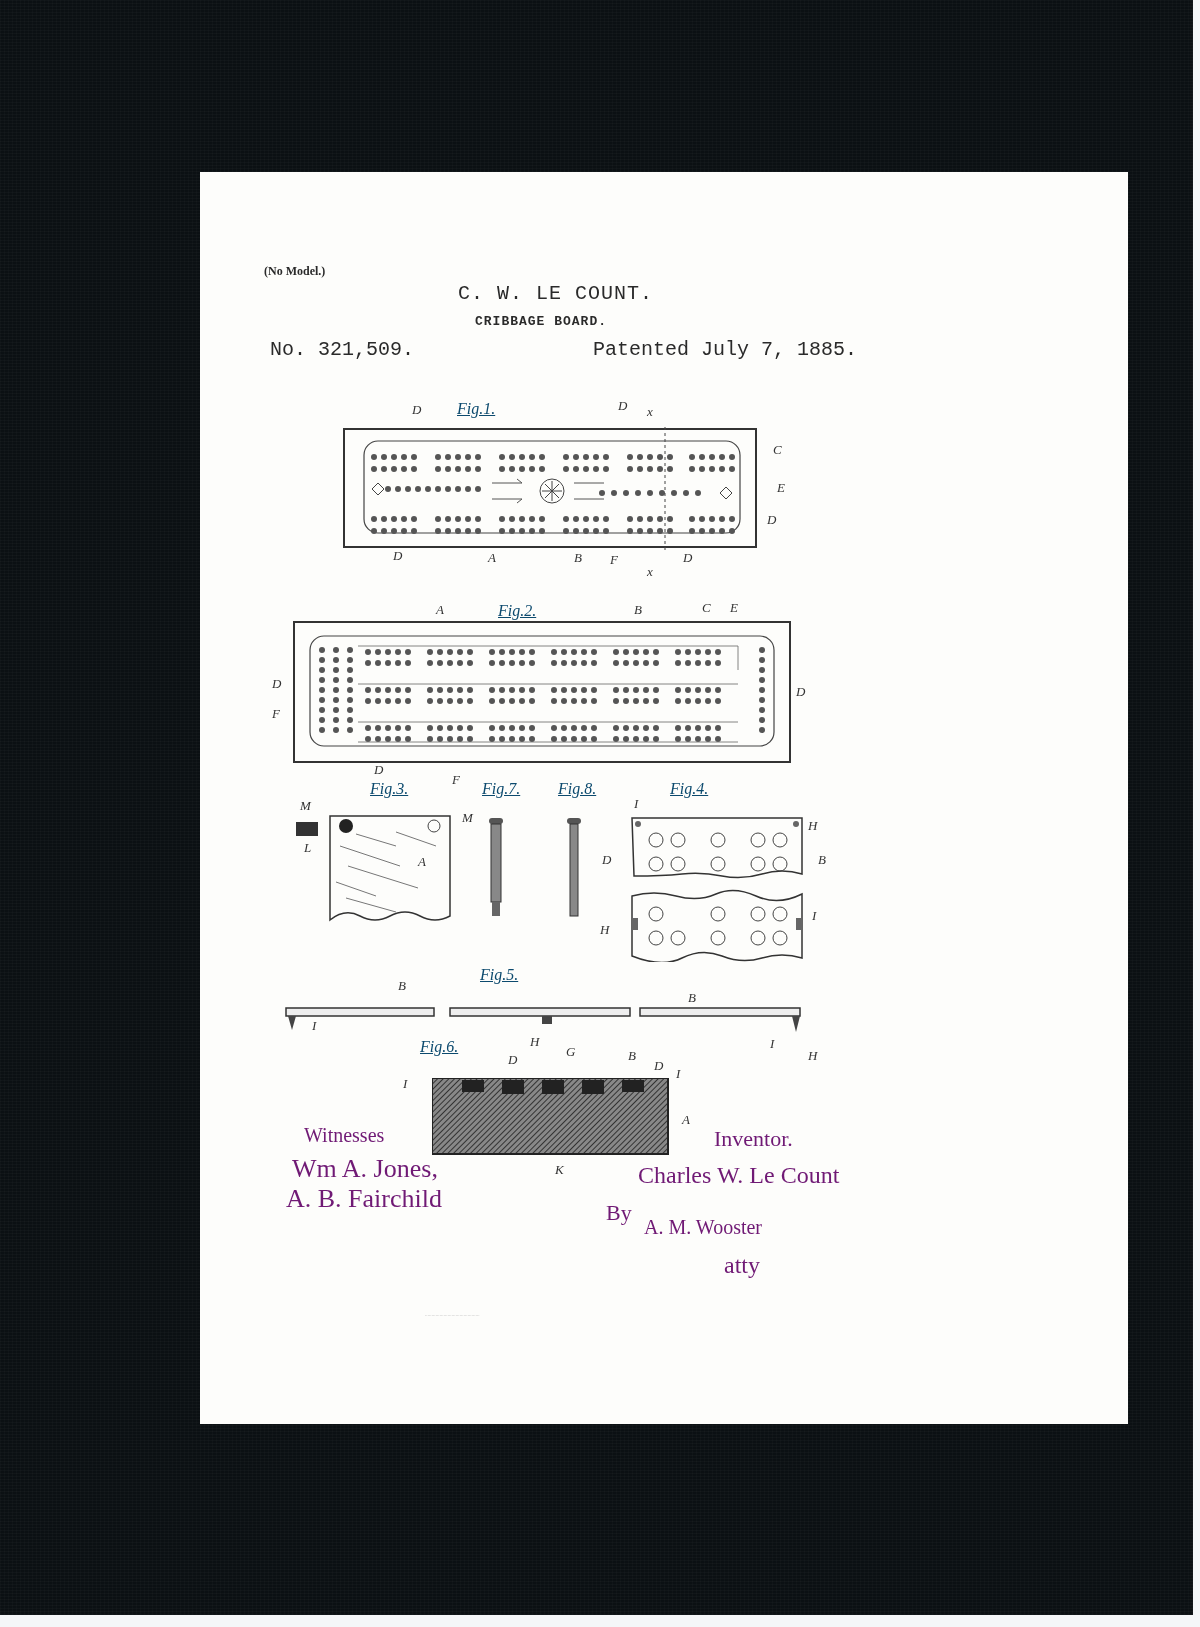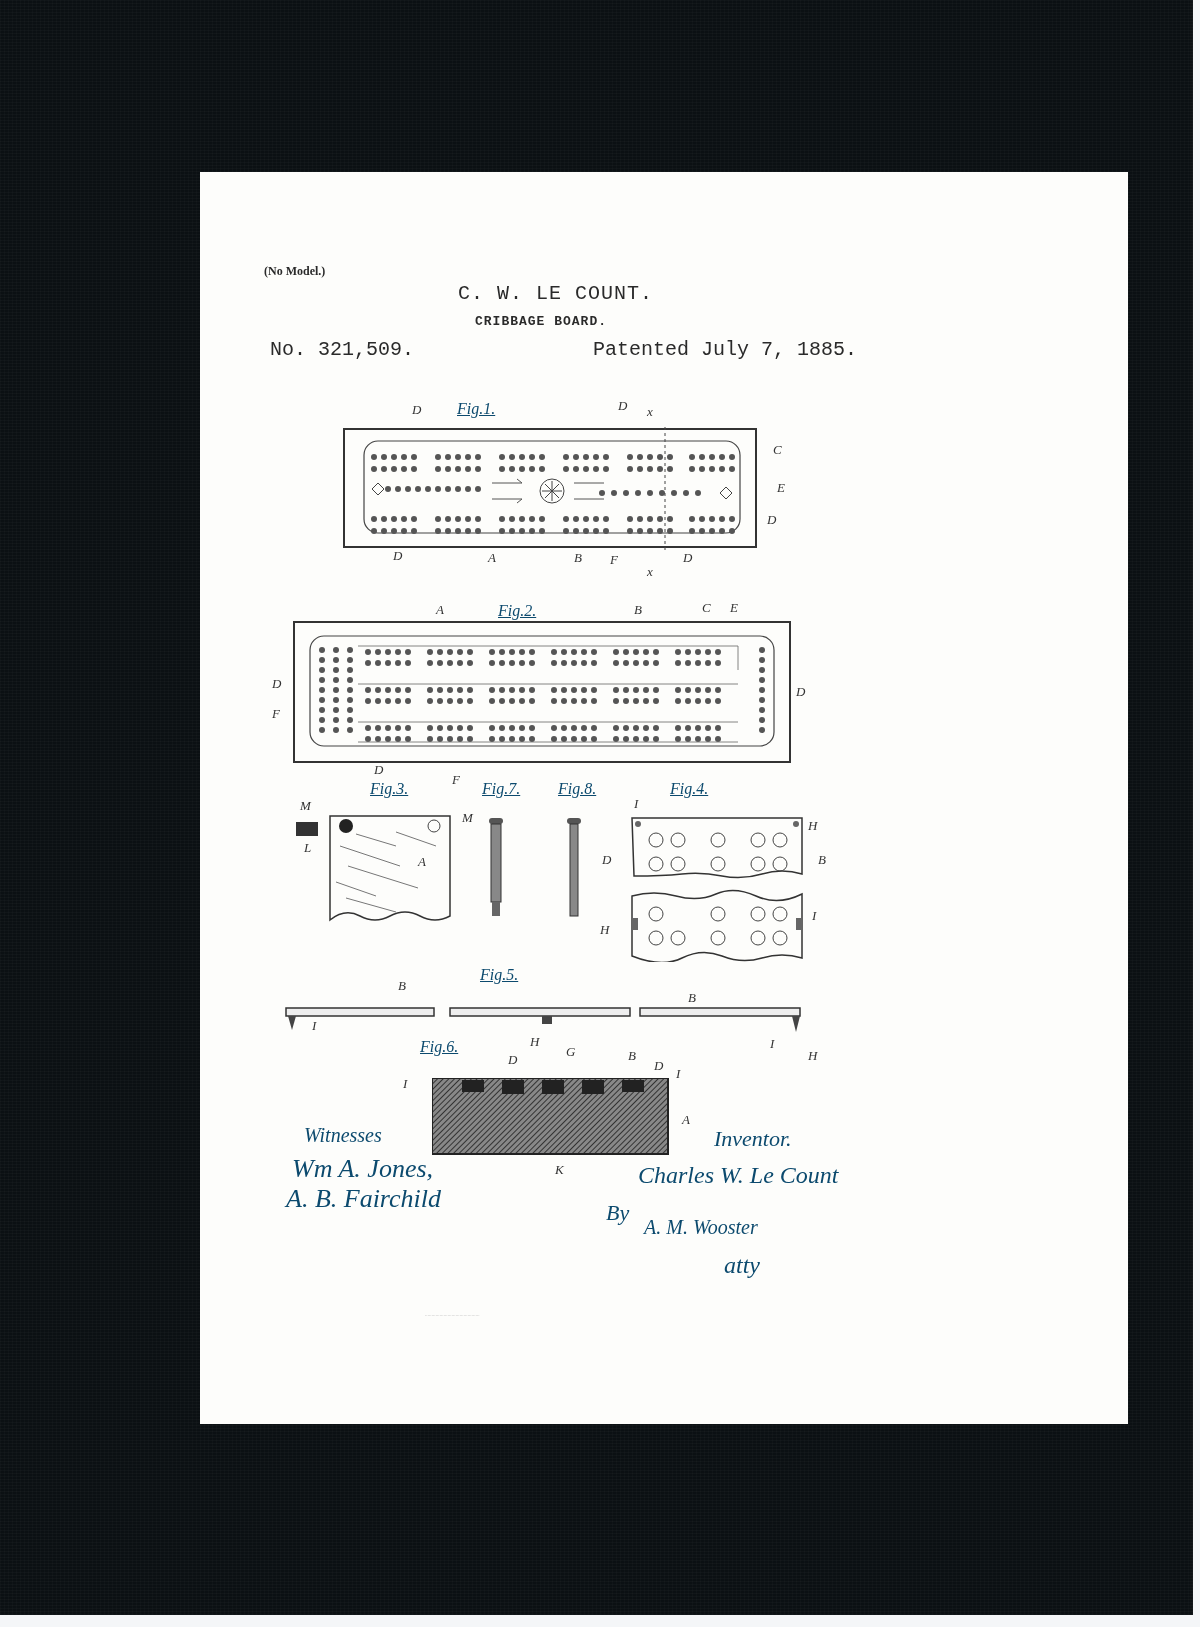--- a/index.html
+++ b/index.html
@@ -9,21 +9,21 @@
                            repeating-linear-gradient(90deg, rgba(255,255,255,0.02) 0 1px, transparent 1px 4px); }
   .card { position:absolute; left:200px; top:172px; width:928px; height:1252px; background:#fdfdfb; }
   .txt { position:absolute; color:#2a2a2a; white-space:nowrap; }
   .nomodel { left:64px; top:92px; font-size:12px; font-weight:bold; }
   .inventor-name { left:258px; top:110px; font-size:20px; letter-spacing:1px; font-family:"Liberation Mono", monospace; }
   .subject { left:275px; top:142px; font-size:13px; font-weight:bold; letter-spacing:1px; font-family:"Liberation Mono", monospace;text-align:center; }
   .patno { left:70px; top:166px; font-size:20px; font-family:"Liberation Mono", monospace; }
   .patdate { left:393px; top:166px; font-size:20px; font-family:"Liberation Mono", monospace; }
   .fig { position:absolute; font-style:italic; font-size:16px; color:#0c4a6e; text-decoration:underline; }
   .lbl { position:absolute; font-style:italic; font-size:13px; color:#333; }
-  .script { position:absolute; font-style:italic; font-family:"Liberation Serif", serif; color:#0c4a6e; }
+  .script { position:absolute; font-family:"Liberation Serif", serif; color:#701a75; }
   .imprint { position:absolute; left:225px; top:1141px; font-size:4px; color:#888; }
   svg { position:absolute; }
 </style>
 </head>
 <body>
 
 <div class="mat"></div>
 
 <div class="card">
 

